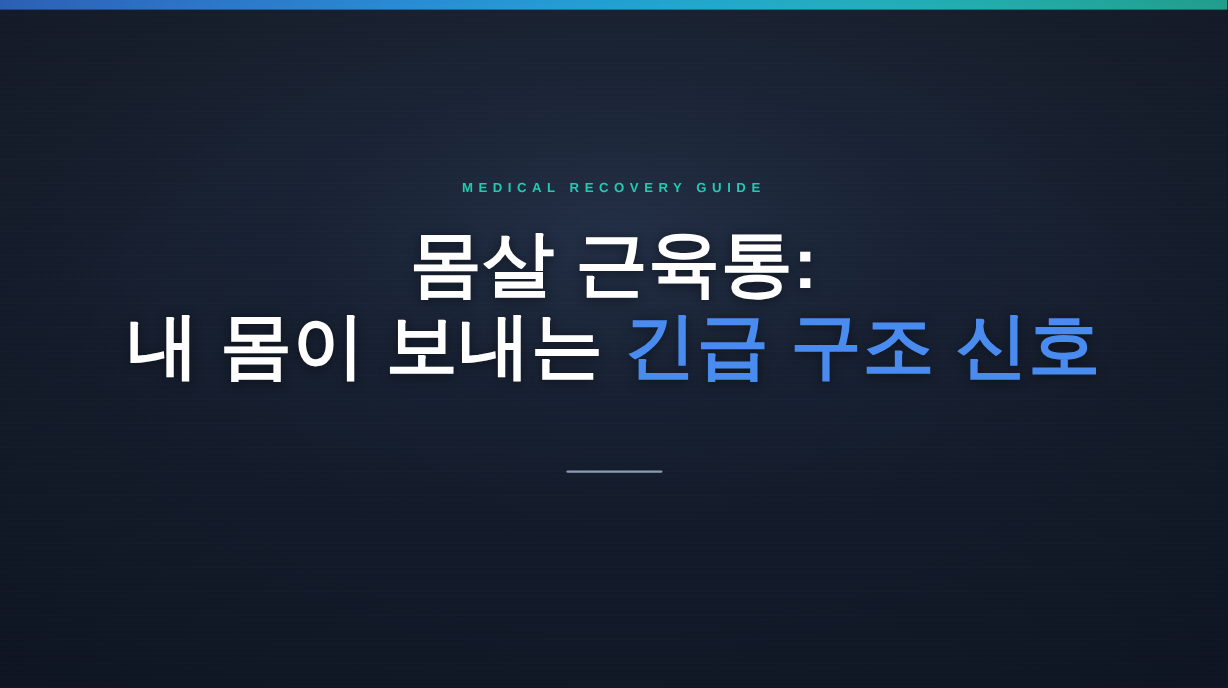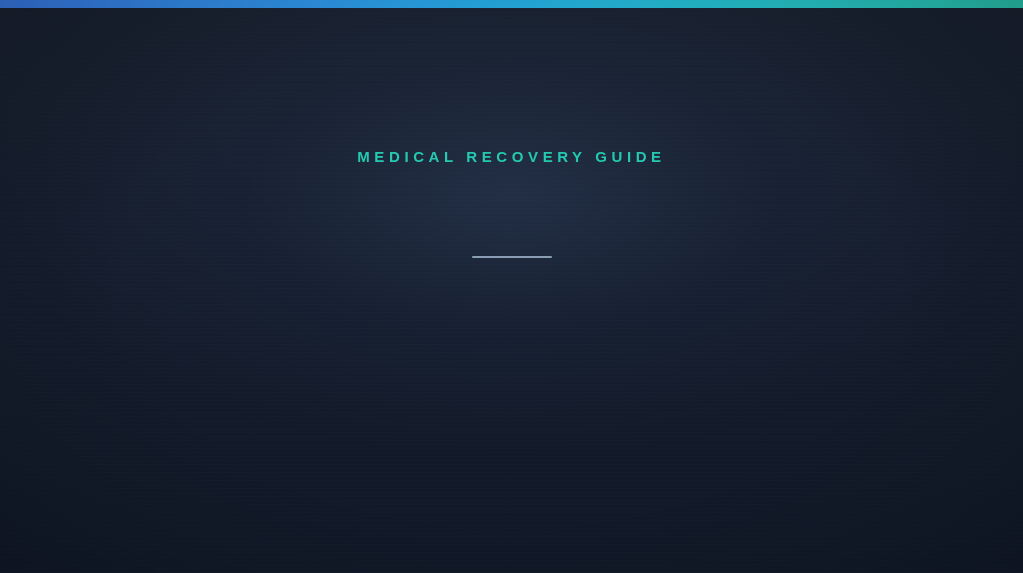--- a/index.html
+++ b/index.html
@@ -62,21 +62,21 @@
     height: 573px;
     display: flex;
     flex-direction: column;
     align-items: center;
     justify-content: flex-start;
     text-align: center;
   }
 
   .eyebrow {
     margin-top: 146px;
-    font-size: 15px;
+    font-size: 11px;
     font-weight: bold;
     letter-spacing: 4.6px;
     color: #24c9b0;
     line-height: 22px;
     text-transform: uppercase;
     white-space: nowrap;
   }
 
   .headline {
     margin-top: 18px;
@@ -123,19 +123,21 @@
   <div class="accent-bar"></div>
 
   <div class="noise"></div>
   <div class="vignette"></div>
 
   <div class="content">
 
     <div class="eyebrow">MEDICAL RECOVERY GUIDE</div>
 
     <h1 class="headline">
+      <span class="line">몸살 근육통:</span>
+      <span class="line"><span>내 몸이 보내는 </span><span class="hl">긴급 구조 신호</span></span>
     </h1>
 
     <div class="divider"></div>
 
 
   </div>
 </div>
 
 </body></html>

